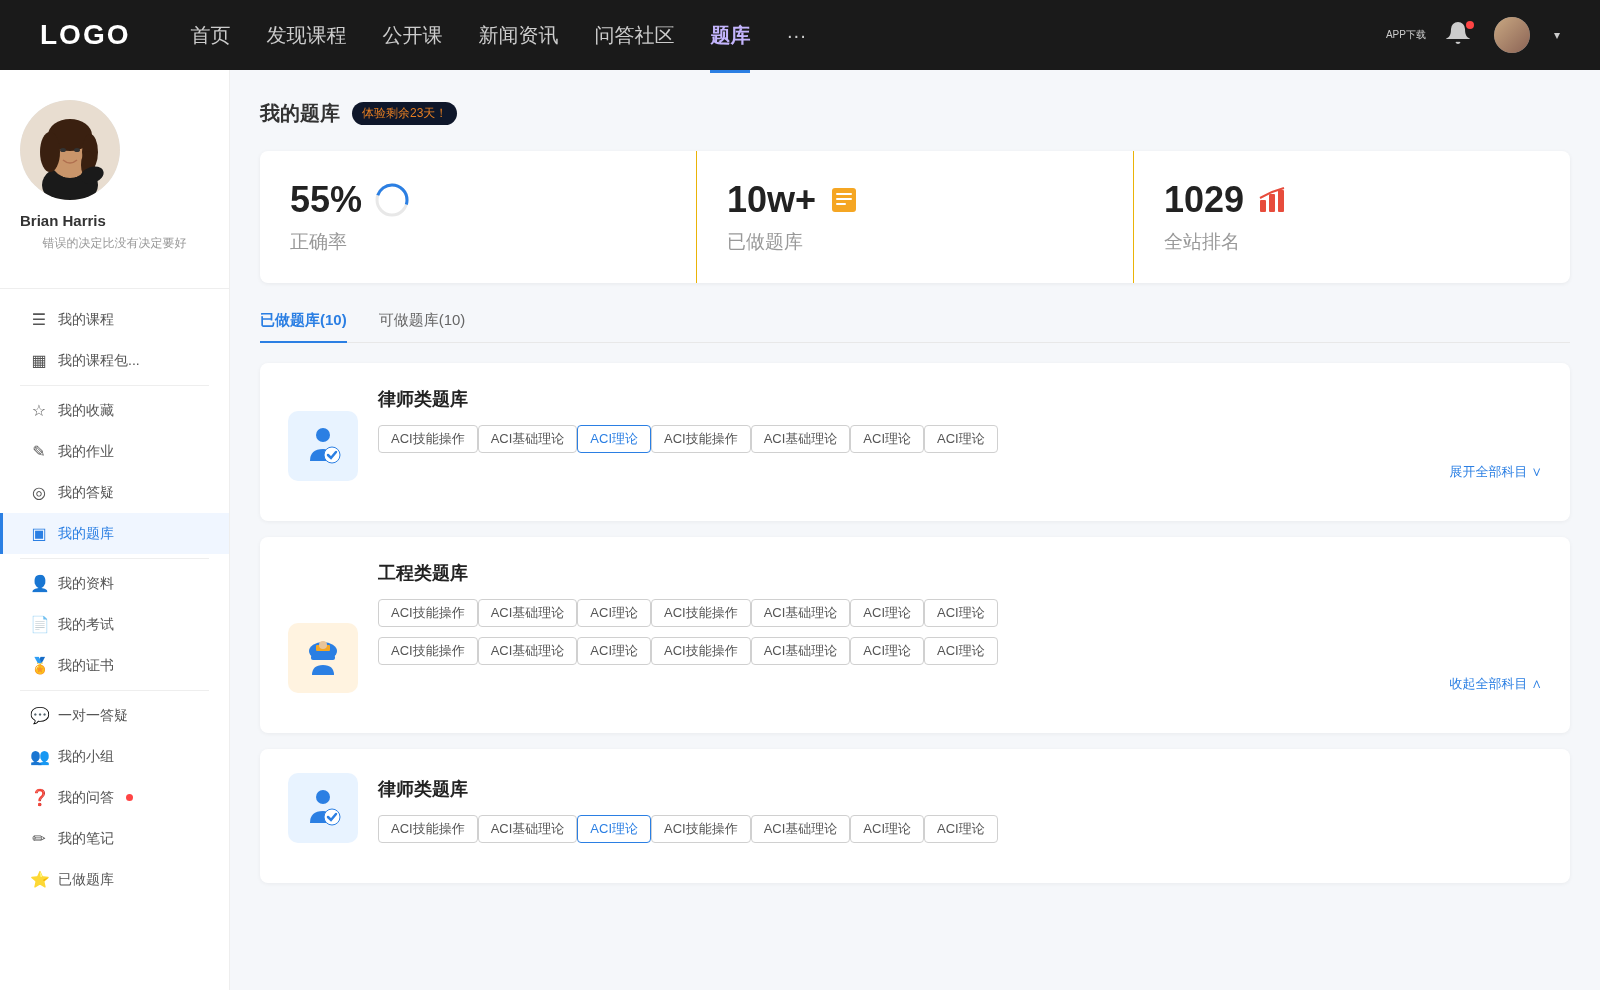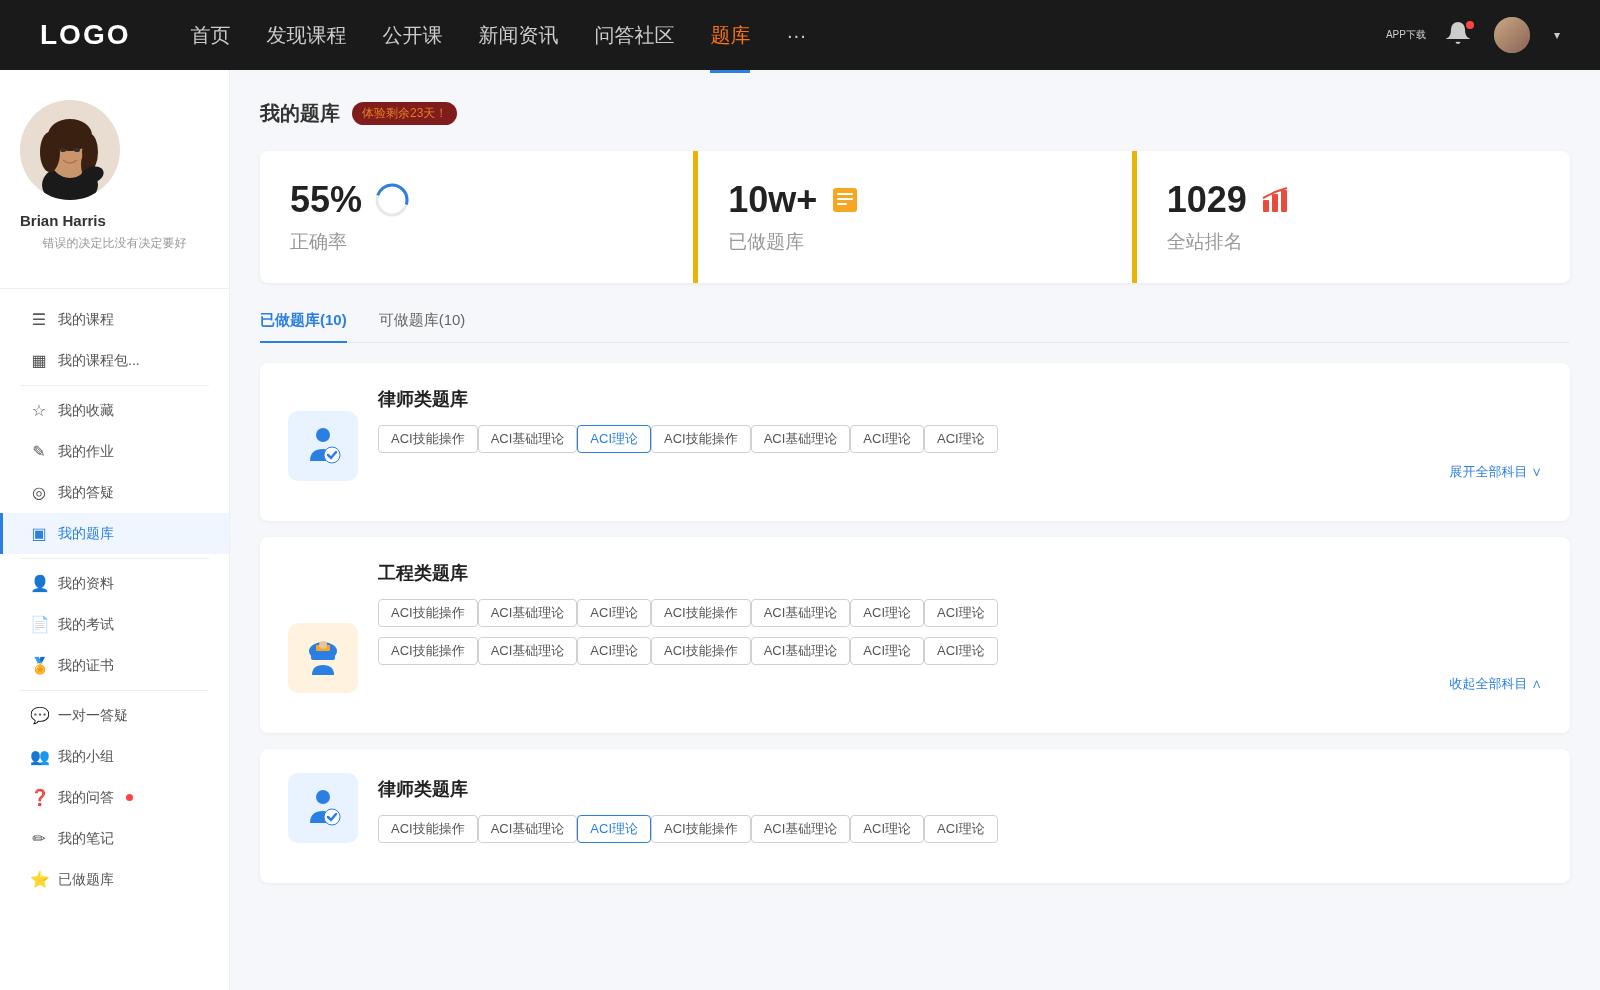--- a/index.html
+++ b/index.html
@@ -29,21 +29,22 @@
       gap: 36px;
       flex: 1;
     }
     .navbar-nav-item {
       color: #ccc;
       font-size: 20px;
       cursor: pointer;
       position: relative;
     }
     .navbar-nav-item.active {
-      color: #f97316;
+      color: #c4b5fd;
+      font-weight: bold;
     }
     .navbar-nav-item.active::after {
       content: '';
       position: absolute;
       bottom: -24px;
       left: 0; right: 0;
       height: 3px;
       background: #2b7fe3;
     }
     .navbar-right {
@@ -187,42 +188,42 @@
       align-items: center;
       gap: 12px;
       margin-bottom: 24px;
     }
     .page-title {
       font-size: 20px;
       font-weight: 600;
       color: #333;
     }
     .trial-badge {
-      background: #7f1d1d;
+      background: #0f172a;
       color: #e67e22;
       font-size: 12px;
       padding: 3px 10px;
       border-radius: 12px;
       font-weight: 500;
     }
 
     
     .stats-row {
       display: flex;
       gap: 0;
       background: white;
       border-radius: 8px;
       margin-bottom: 28px;
       overflow: hidden;
       box-shadow: 0 1px 4px rgba(0,0,0,0.06);
     }
     .stat-card {
       flex: 1;
       padding: 28px 30px;
-      border-right: 5px solid #eab308;
+      border-right: 1px solid #eab308;
       display: flex;
       flex-direction: column;
     }
     .stat-card:last-child { border-right: none; }
     .stat-top {
       display: flex;
       align-items: center;
       gap: 12px;
       margin-bottom: 8px;
     }

